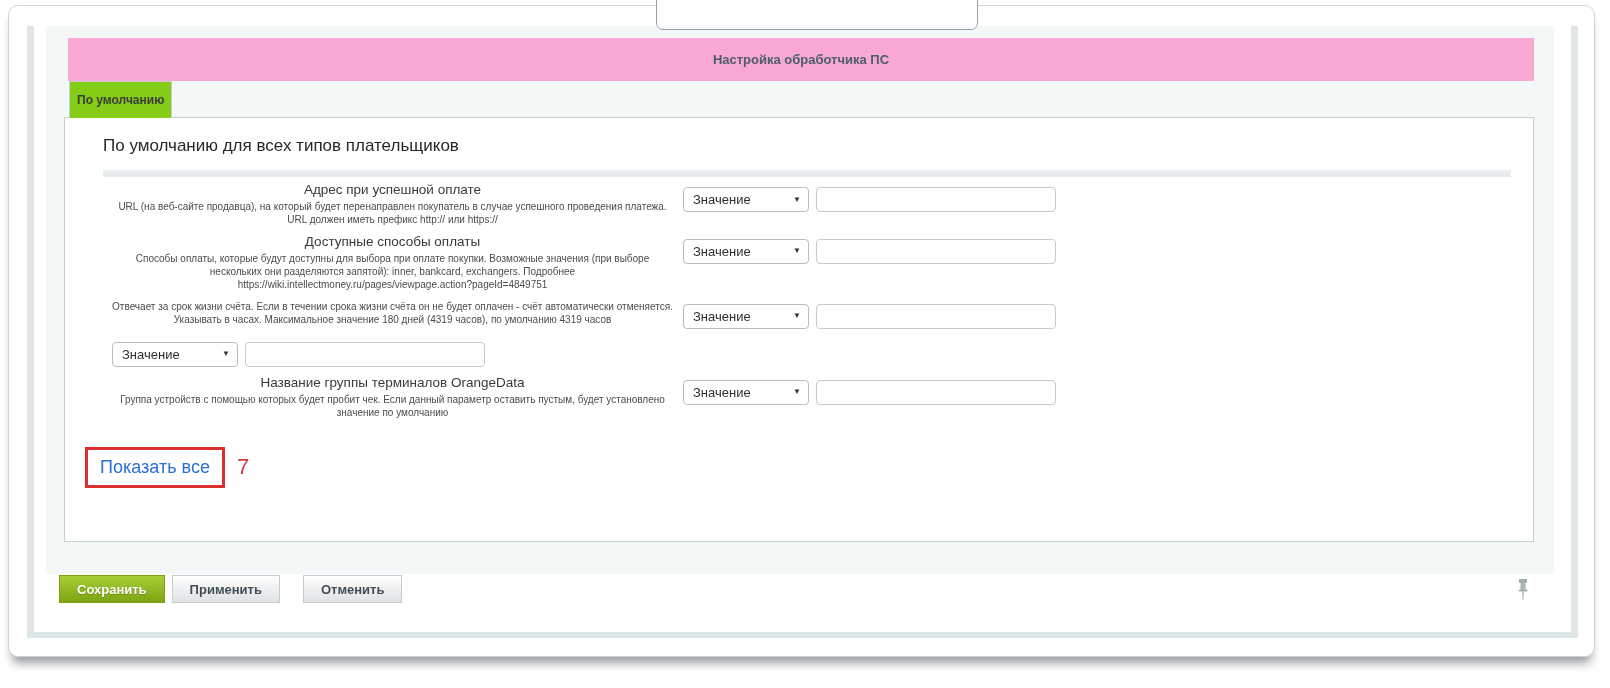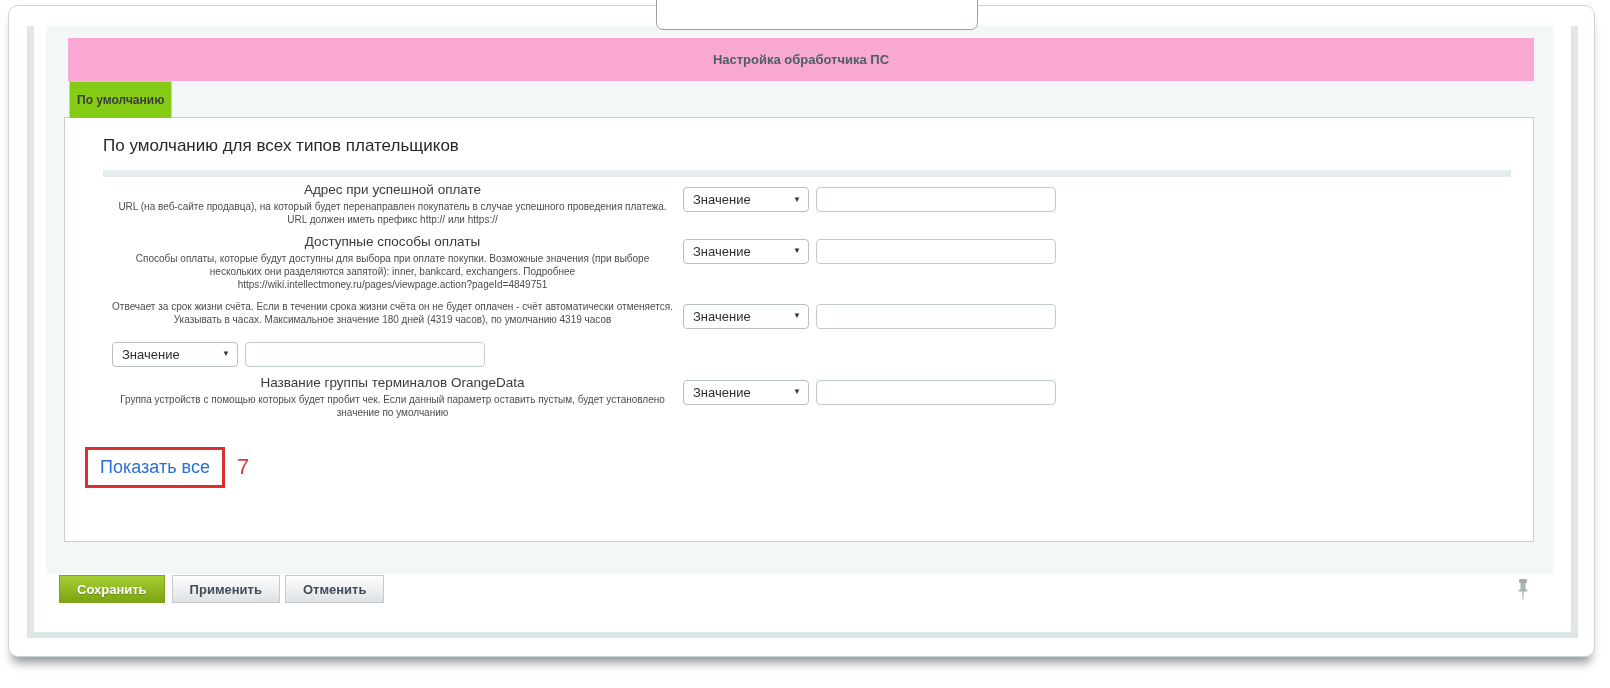--- a/index.html
+++ b/index.html
@@ -78,21 +78,21 @@
     height:28px; padding:0 17px; border-radius:0; font-weight:bold; font-size:13px;
     display:inline-flex; align-items:center; cursor:pointer;
     font-family:"Liberation Sans", sans-serif;
   }
   .btn-save {
     background:linear-gradient(#a6cf35, #7da413); border:1px solid #7fa117;
     color:#fff; text-shadow:0 1px 1px rgba(0,0,0,0.25); margin-right:7px;
   }
   .btn-gray {
     background:linear-gradient(#fefefe, #dee2e4); border:1px solid #c5cccf;
-    color:#424e57; margin-right:5px;
+    color:#424e57; margin-right:23px;
   }
   .pin { position:absolute; left:1506px; top:570px; width:16px; height:26px; cursor:pointer; }
 </style>
 </head>
 <body>
 
 <div class="frame">
   <div class="stripe stripe-left"></div>
   <div class="stripe stripe-right"></div>
   <div class="stripe stripe-bottom"></div>

